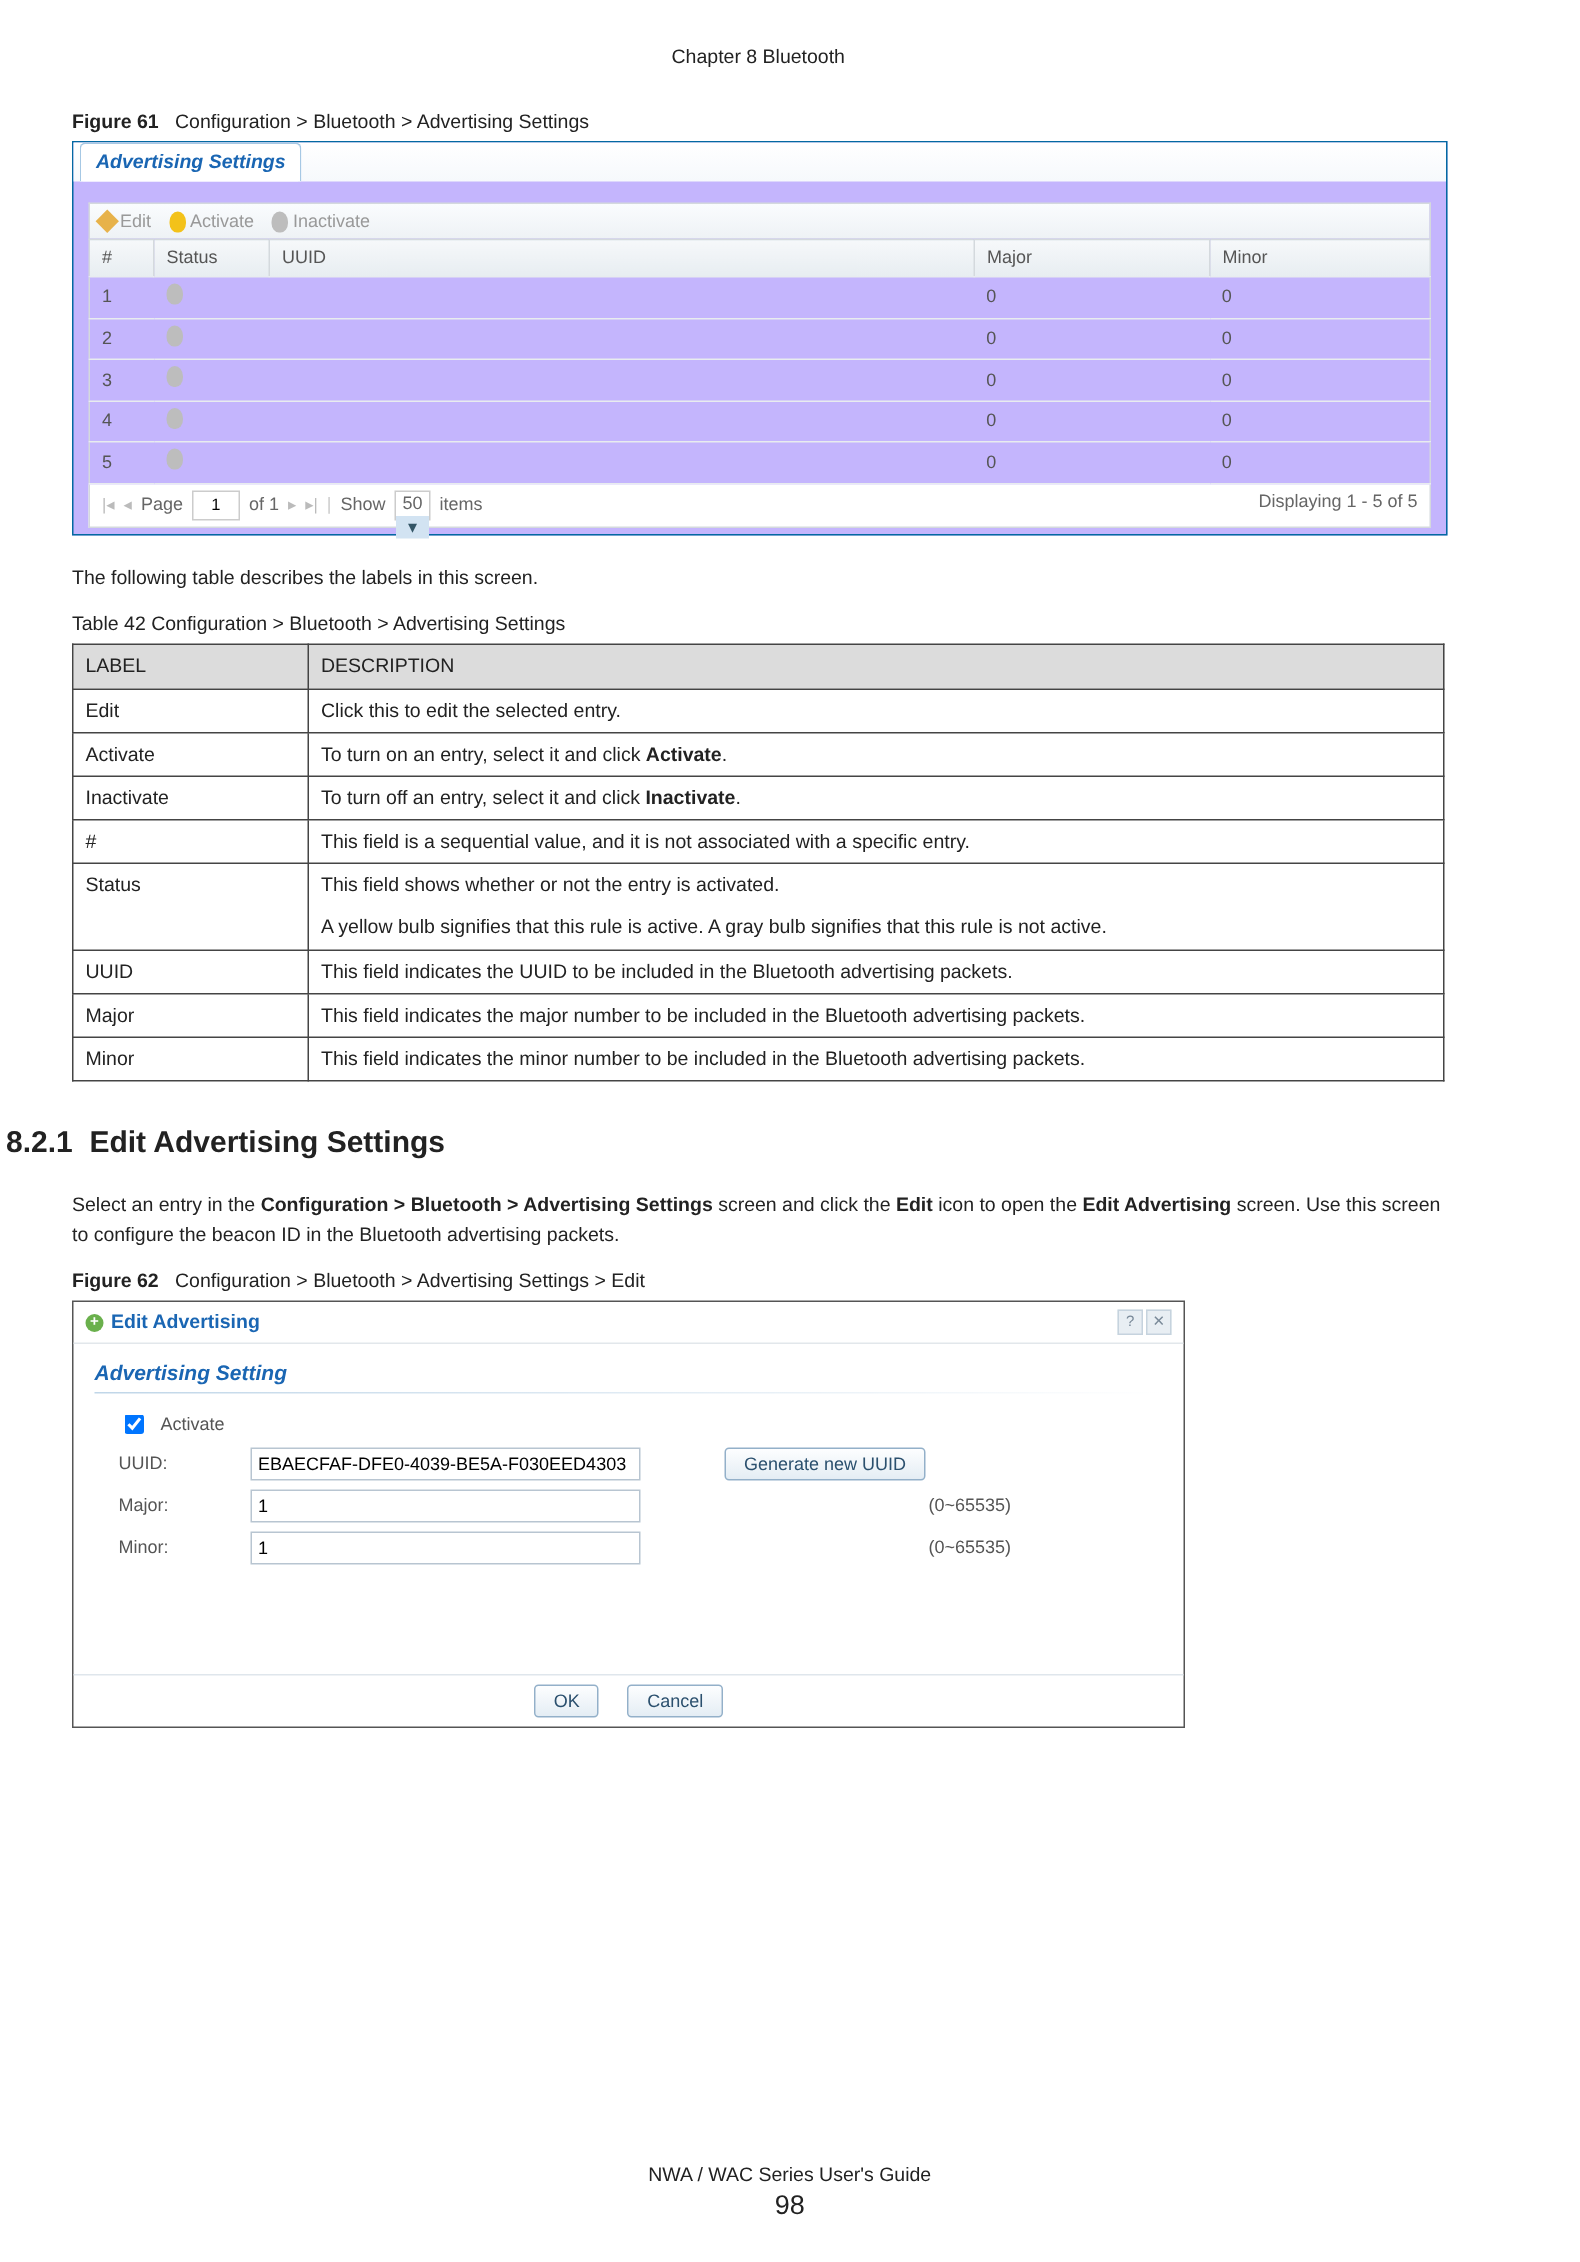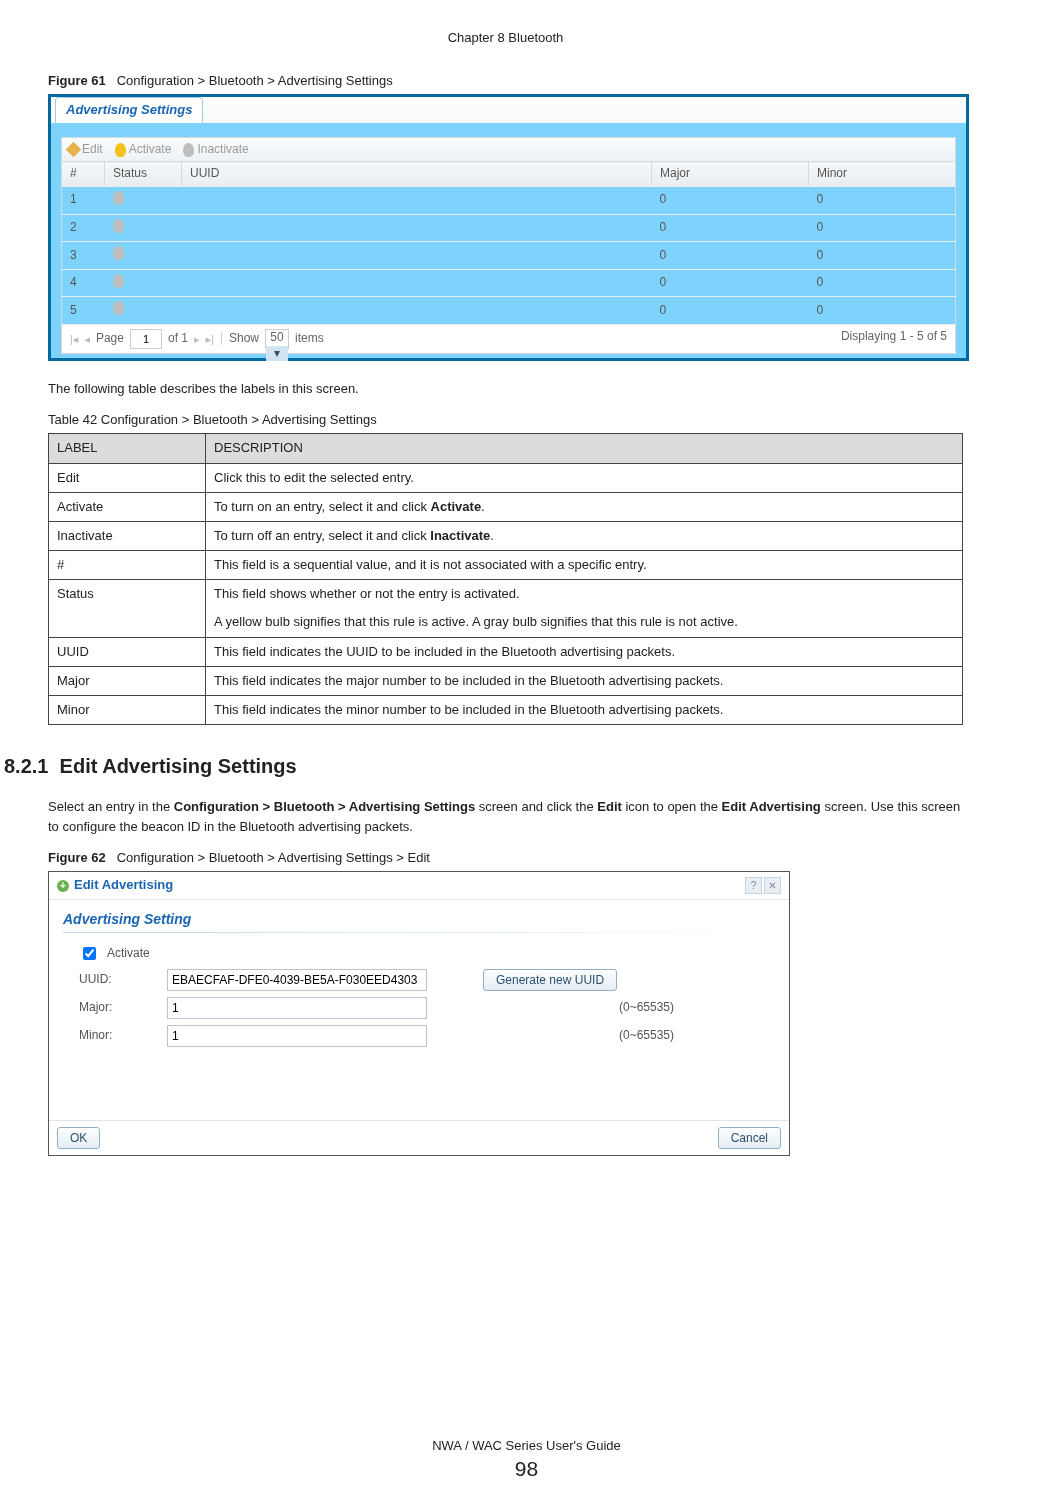--- a/index.html
+++ b/index.html
@@ -19,23 +19,23 @@
   }
   .chapter-header {
     text-align: center;
     font-size: 13px;
     margin-bottom: 26px;
   }
   .fig-label { font-weight: bold; }
   .caption-row { margin-bottom: 4px; }
   
   .screenshot {
-    border: 3px solid #0369a1;
+    border: 1px solid #0369a1;
     width: 100%;
-    background: #7dd3fc;
+    background: #c4b5fd;
     font-family: Arial, sans-serif;
     font-size: 12px;
     color: #555;
   }
   .tab-bar {
     display: flex;
     background: linear-gradient(#fff,#f6f9fc);
     height: 26px;
     align-items: flex-end;
   }
@@ -159,33 +159,33 @@
     border-radius:3px;
     padding:3px 12px;
     color:#2b506e;
     font-size:12px;
     cursor:pointer;
   }
   .shot2 .footer{
     border-top:1px solid #dfe6ec;
     padding:6px 8px;
     display:flex;
-    justify-content:space-between;
+    justify-content:center;
     gap:19px;
     margin-top:70px;
   }
   .hint{color:#555;margin-left:6px;text-align:right;}
   .cb{width:13px;height:13px;}
   .footer-center{
     position:absolute;
     bottom:26px; left:0; right:0;
     text-align:center;
     font-size:13px;
   }
-  .page-num{font-size:21px;}
+  .page-num{font-size:18px;}
 </style>
 </head>
 <body>
 <div class="page">
 
 <div class="chapter-header">Chapter 8 Bluetooth</div>
 
 <div class="caption-row">
   <span class="fig-label">Figure 61</span>&nbsp;&nbsp;&nbsp;<span>Configuration &gt; Bluetooth &gt; Advertising Settings</span>
 </div>

